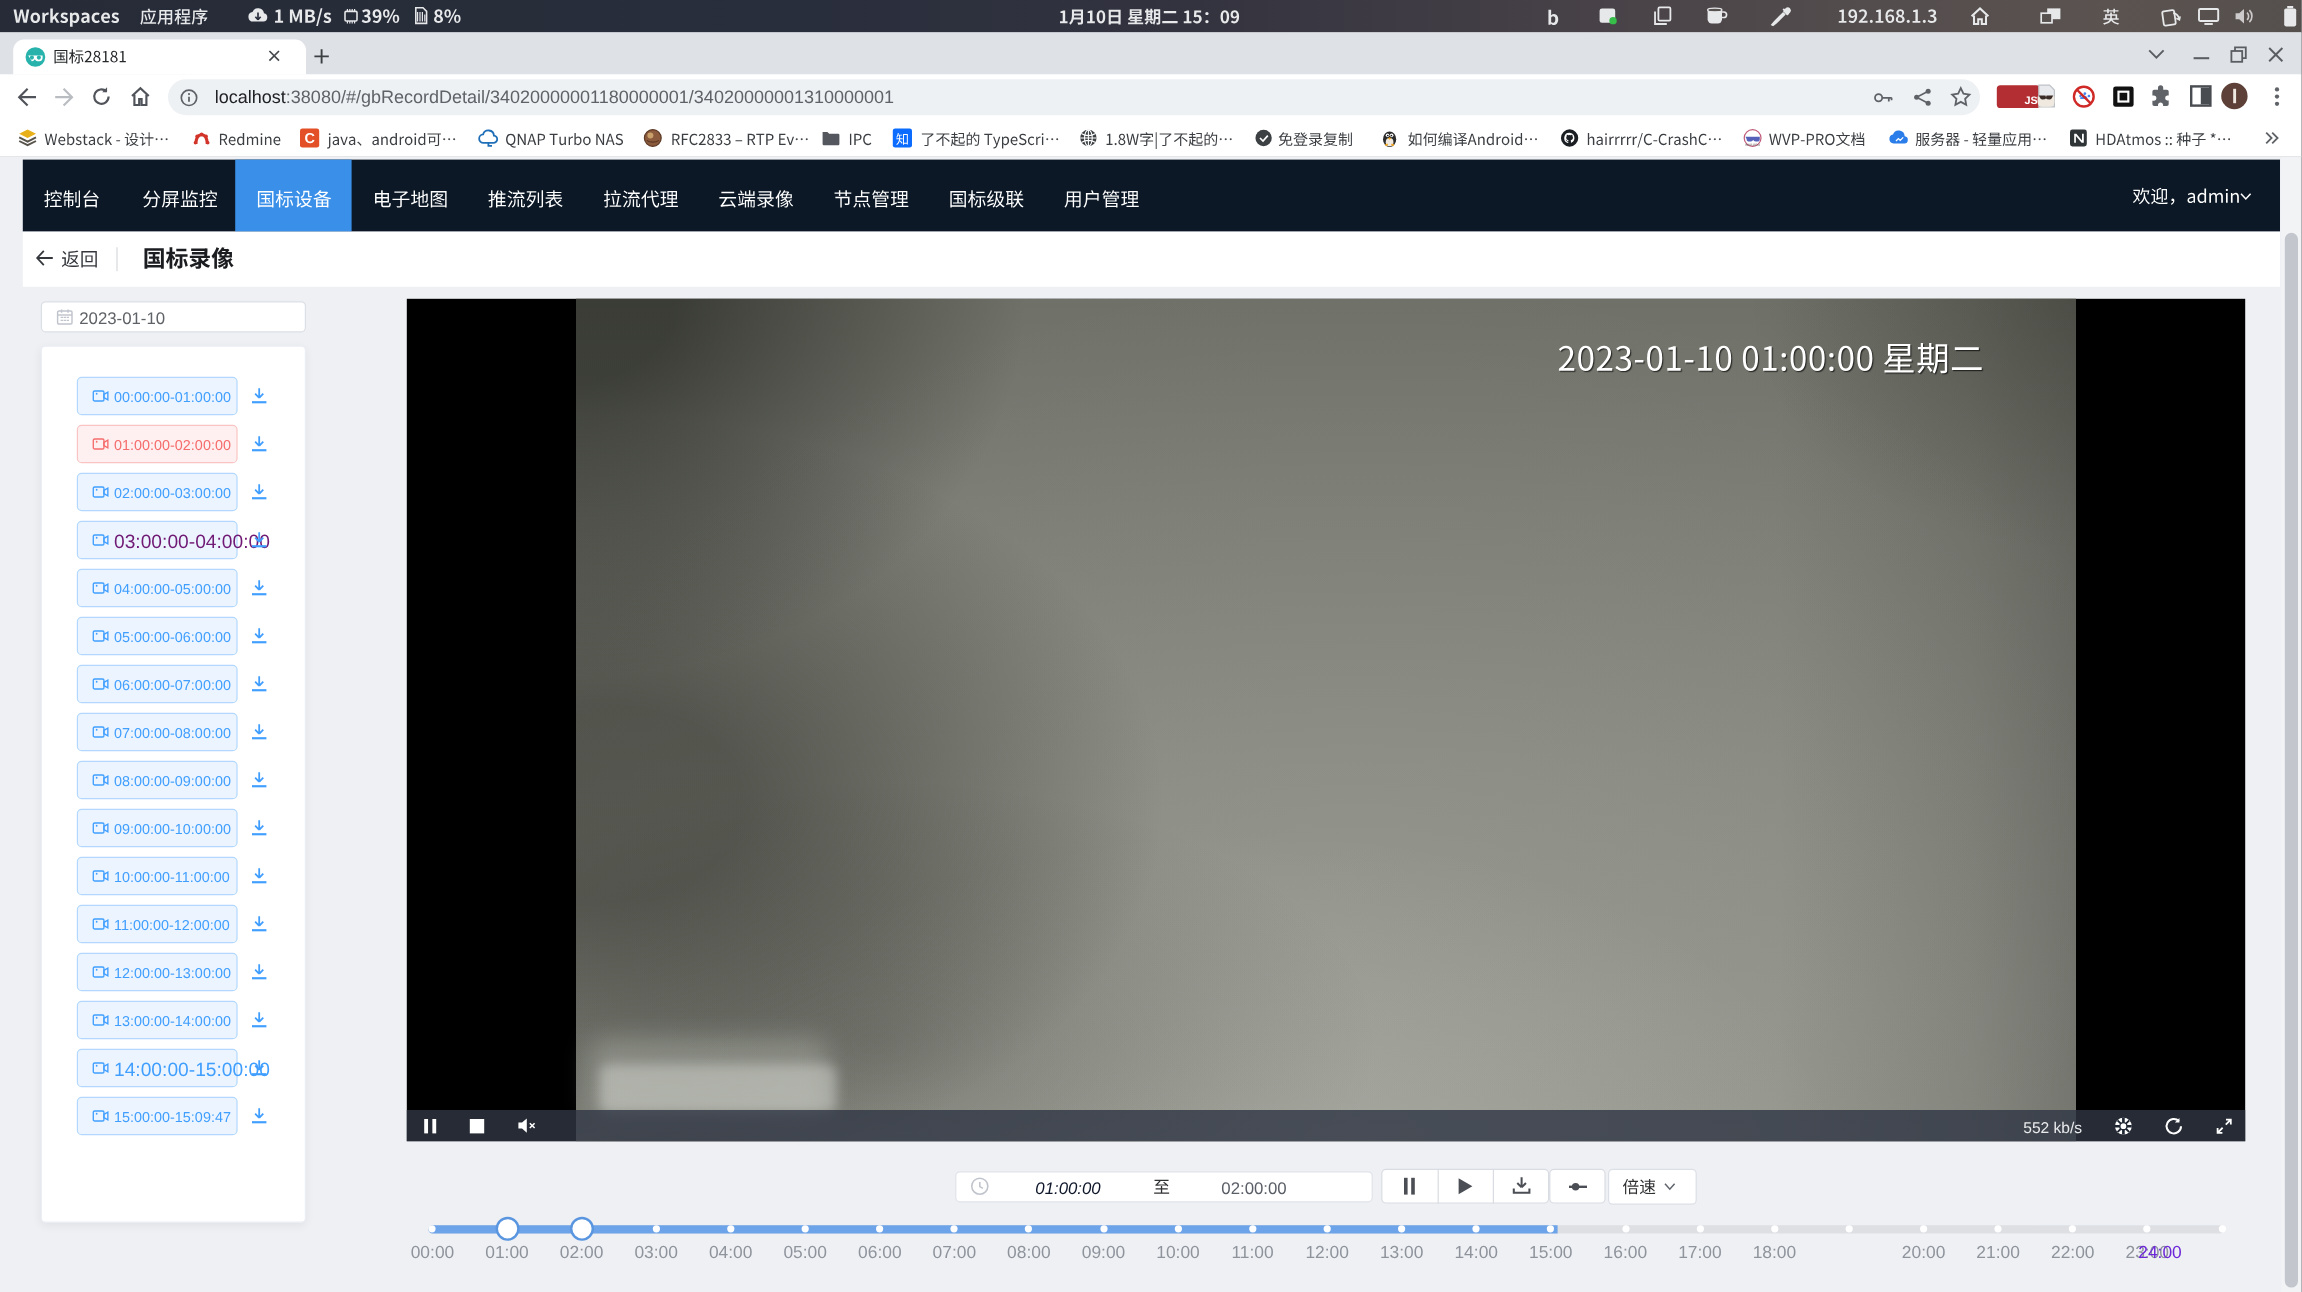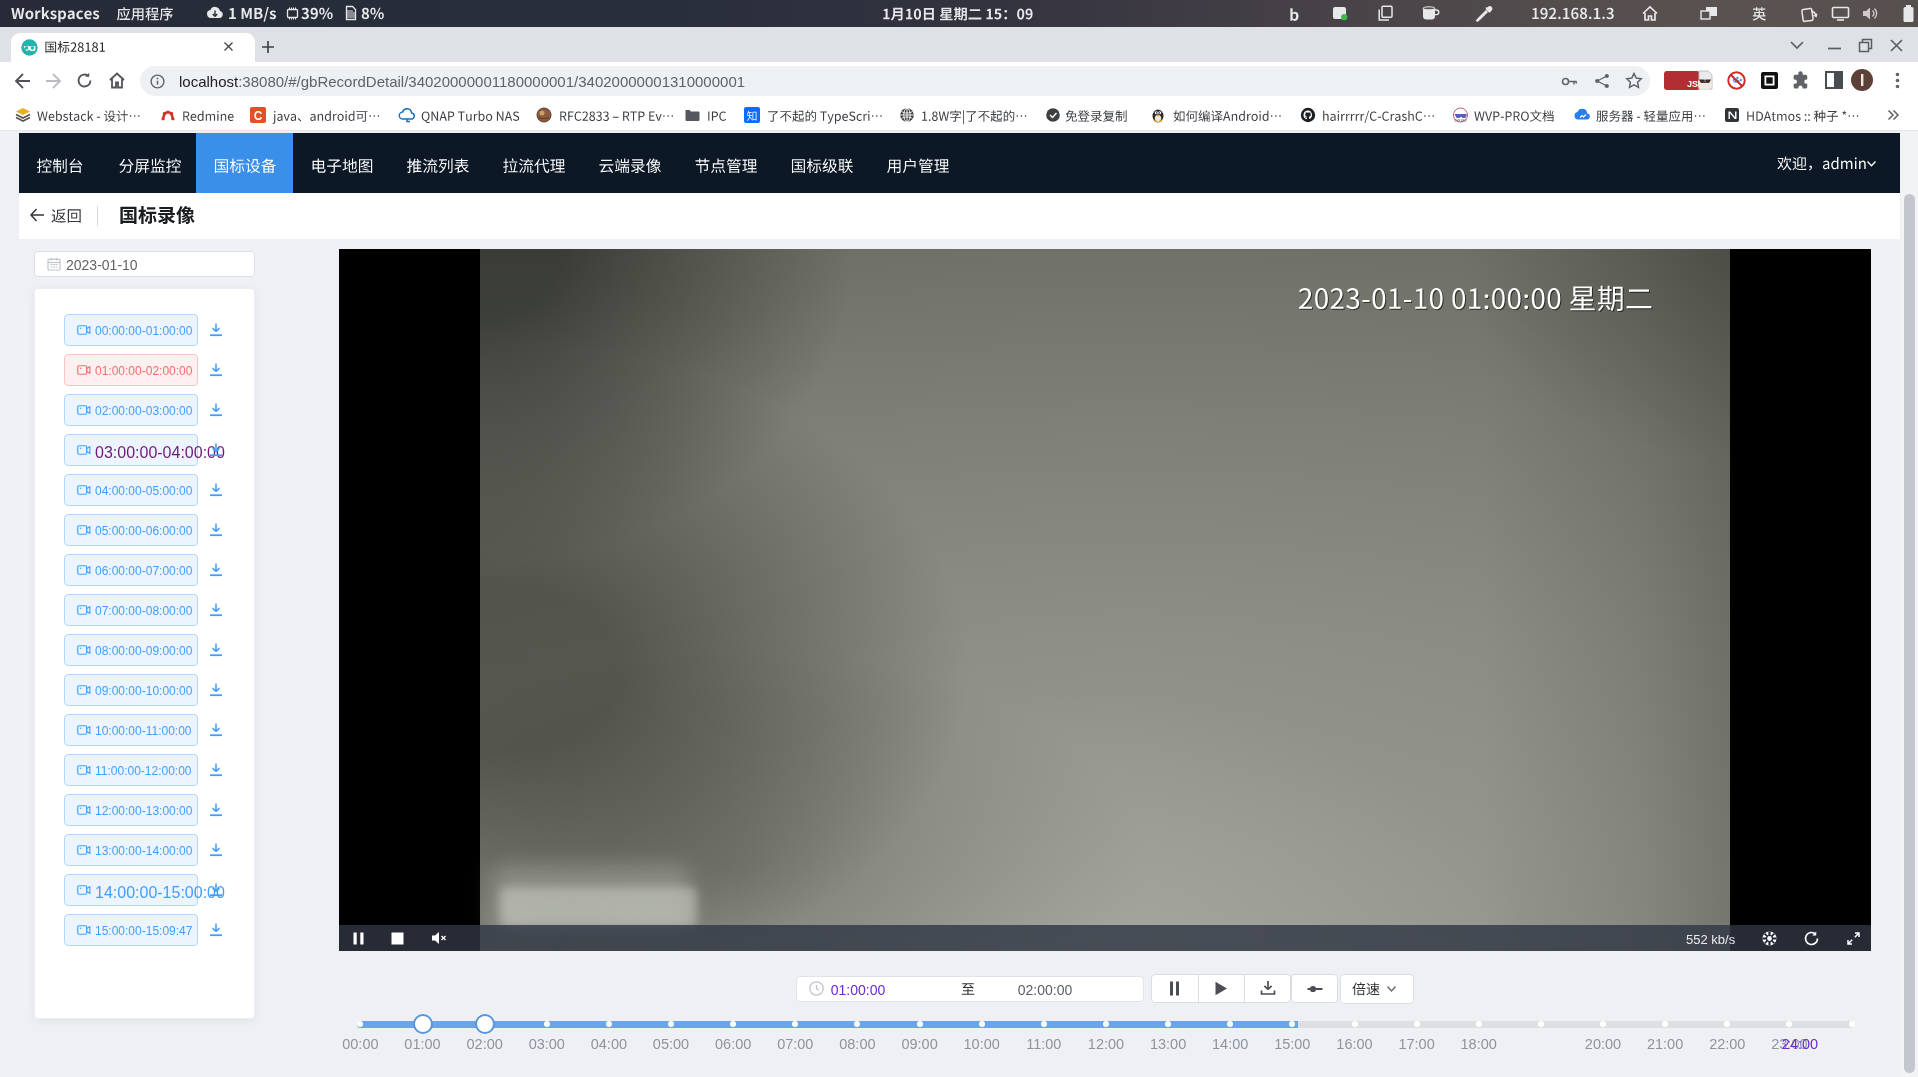--- a/index.html
+++ b/index.html
@@ -839,21 +839,21 @@
       <path d="M9 2h4v4M13 2L8.8 6.2M6 13H2V9M2 13l4.2-4.2" fill="none" stroke="#fff" stroke-width="1.5"></path>
     </svg>
   </div>
 <div style="left:796px;top:976px;width:348px;height:26px;background:#fff;border:1px solid #e0e3e9;border-radius:4px;"></div>
 <div style="left:809px;top:981px;">
     <svg width="15" height="15" viewBox="0 0 15 15">
       <circle cx="7.5" cy="7.5" r="6.7" fill="none" stroke="#c0c4cc" stroke-width="1.3"></circle>
       <path d="M7.5 4v3.8l2.6 1.5" fill="none" stroke="#c0c4cc" stroke-width="1.3"></path>
     </svg>
   </div>
-<div class="t" style="left:858px;top:982px;font-size:14px;color:#6d28d9;transform:translateX(-50%);">01:00:00</div>
+<div class="t" style="left:890px;top:982px;font-size:14px;color:#0f172a;transform:translateX(-50%);font-style:italic;">01:00:00</div>
 <div style="position:absolute;left:961.0px;top:980.0px;">
     <svg width="14" height="20" viewBox="0 -14.0 14 19.6" style="overflow:visible;">
       <path d="M1.1 -11.0H12.8V-10.0H1.1ZM2.0 -4.0H12.1V-3.0H2.0ZM0.8 -0.4H13.3V0.6H0.8ZM6.4 -5.8H7.5V0.2H6.4ZM8.3 -8.8 9.1 -9.4Q9.8 -8.9 10.5 -8.3Q11.1 -7.8 11.8 -7.2Q12.4 -6.6 12.7 -6.1L11.8 -5.5Q11.5 -6.0 10.9 -6.5Q10.3 -7.1 9.6 -7.7Q9.0 -8.3 8.3 -8.8ZM2.0 -5.9Q2.0 -6.0 2.0 -6.2Q1.9 -6.4 1.8 -6.6Q1.8 -6.8 1.7 -7.0Q1.9 -7.0 2.2 -7.2Q2.4 -7.3 2.7 -7.6Q2.8 -7.7 3.1 -8.1Q3.4 -8.4 3.8 -8.8Q4.2 -9.2 4.6 -9.7Q5.0 -10.2 5.3 -10.7L6.5 -10.4Q5.6 -9.2 4.7 -8.2Q3.7 -7.2 2.9 -6.5V-6.5Q2.9 -6.5 2.7 -6.4Q2.6 -6.4 2.5 -6.3Q2.3 -6.2 2.2 -6.1Q2.0 -6.0 2.0 -5.9ZM2.0 -5.9 2.0 -6.7 2.8 -7.1 11.1 -7.4Q11.1 -7.2 11.2 -6.9Q11.2 -6.7 11.3 -6.5Q9.3 -6.4 7.9 -6.3Q6.5 -6.3 5.5 -6.2Q4.5 -6.2 3.9 -6.1Q3.3 -6.1 2.9 -6.1Q2.6 -6.0 2.4 -6.0Q2.2 -6.0 2.0 -5.9Z" fill="#303133"></path>
     </svg>
   </div>
 <div class="t" style="left:1045px;top:982px;font-size:14px;color:#5a5e66;transform:translateX(-50%);">02:00:00</div>
 <div style="left:1151px;top:974px;width:140px;height:29px;background:#fff;border:1px solid #d9dce2;border-radius:4px;"></div>
 <div style="left:1290.7px;top:974px;width:47.5px;height:29px;background:#fff;border:1px solid #d9dce2;border-radius:4px;"></div>
 <div style="left:1197.7px;top:974px;width:1px;height:29px;background:#d9dce2;"></div>
 <div style="left:1244.4px;top:974px;width:1px;height:29px;background:#d9dce2;"></div>

